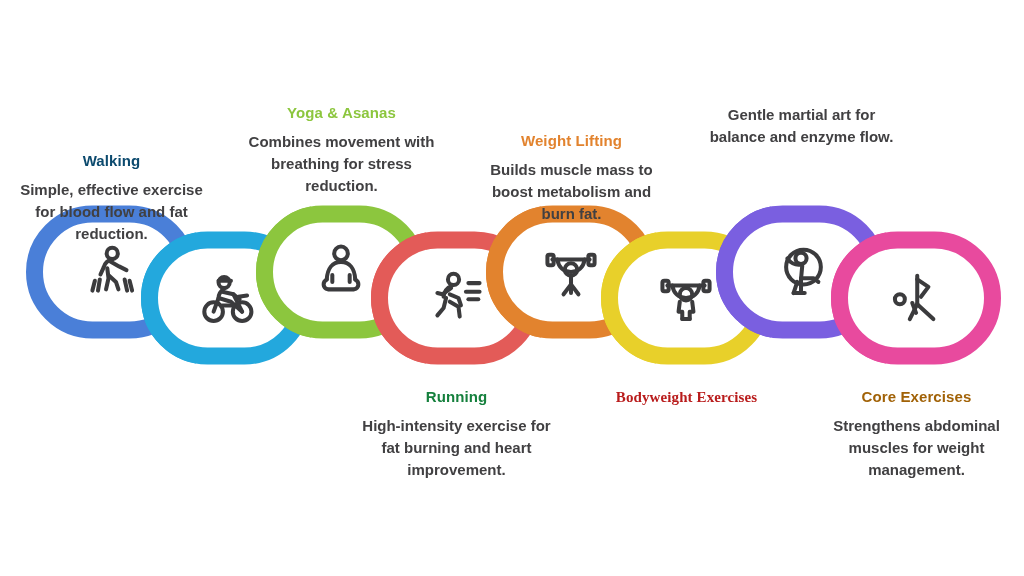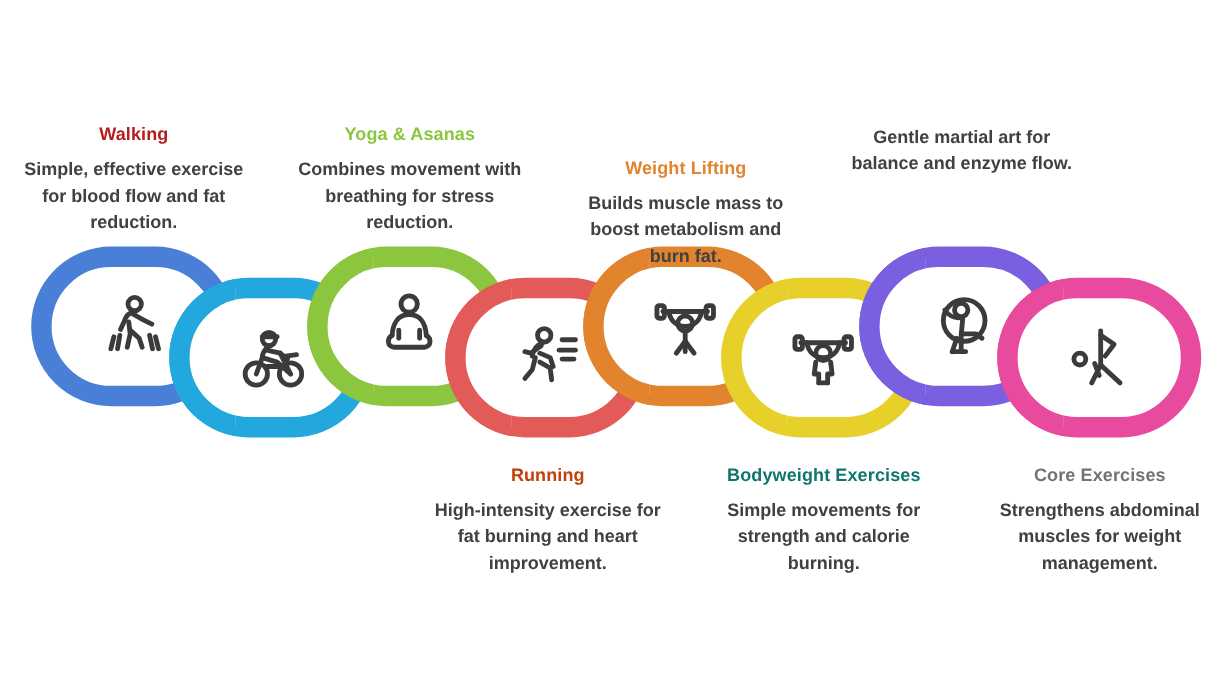--- a/index.html
+++ b/index.html
@@ -236,47 +236,46 @@
           <path d="M52 14 L52 60" fill="none" stroke="#3b3b3d" stroke-width="6.5" stroke-linecap="round" stroke-linejoin="round"></path>
           <path d="M52 20 L70 32 L58 48" fill="none" stroke="#3b3b3d" stroke-width="6.5" stroke-linecap="round" stroke-linejoin="round"></path>
           <path d="M52 60 L40 84" fill="none" stroke="#3b3b3d" stroke-width="6.5" stroke-linecap="round" stroke-linejoin="round"></path>
           <path d="M52 60 L78 84" fill="none" stroke="#3b3b3d" stroke-width="6.5" stroke-linecap="round" stroke-linejoin="round"></path>
           <path d="M44 58 L50 74" fill="none" stroke="#3b3b3d" stroke-width="6.5" stroke-linecap="round" stroke-linejoin="round"></path>
         </g>
       </g>
   </svg>
 
   <div class="text-block top-block" style="left:6px; top:104px; width:211px;">
-    <div class="step-title" style="color: #b91c1c;">Walking</div>
+    <div class="step-title" style="color: #0c4a6e; margin-top: 48px;">Walking</div>
     <div class="step-desc" style="padding:0 14px;">Simple, effective exercise for blood flow and fat reduction.</div>
   </div>
 
   <div class="text-block top-block" style="left:236px; top:104px; width:211px;">
     <div class="step-title" style="color: rgb(140, 198, 62);">Yoga &amp; Asanas</div>
     <div class="step-desc" style="padding:0 6px;">Combines movement with breathing for stress reduction.</div>
   </div>
 
   <div class="text-block top-block" style="left:466px; top:104px; width:211px;margin-top:28px;">
     <div class="step-title" style="color: rgb(226, 131, 46);">Weight Lifting</div>
     <div class="step-desc" style="padding:0 12px;">Builds muscle mass to boost metabolism and burn fat.</div>
   </div>
 
   <div class="text-block top-block" style="left:696px; top:104px; width:211px;">
     <div class="step-desc" style="padding:0 8px;">Gentle martial art for balance and enzyme flow.</div>
   </div>
 
 
   <div class="text-block bottom-block" style="left:351px; top:388px; width:211px;">
-    <div class="step-title" style="color: #c2410c;">Running</div>
+    <div class="step-title" style="color: #15803d;">Running</div>
     <div class="step-desc" style="padding:0 3px;">High-intensity exercise for fat burning and heart improvement.</div>
   </div>
 
   <div class="text-block bottom-block" style="left:581px; top:388px; width:211px;">
-    <div class="step-title" style="color: #0f766e;">Bodyweight Exercises</div>
-    <div class="step-desc" style="padding:0 22px;">Simple movements for strength and calorie burning.</div>
+    <div class="step-title" style="color: #b91c1c; font-family: Liberation Serif, serif;">Bodyweight Exercises</div>
   </div>
 
   <div class="text-block bottom-block" style="left:811px; top:388px; width:211px;">
-    <div class="step-title" style="color: #737373;">Core Exercises</div>
+    <div class="step-title" style="color: #a16207;">Core Exercises</div>
     <div class="step-desc" style="padding:0 4px;">Strengthens abdominal muscles for weight management.</div>
   </div>
 
 </div>
 
 </body></html>

